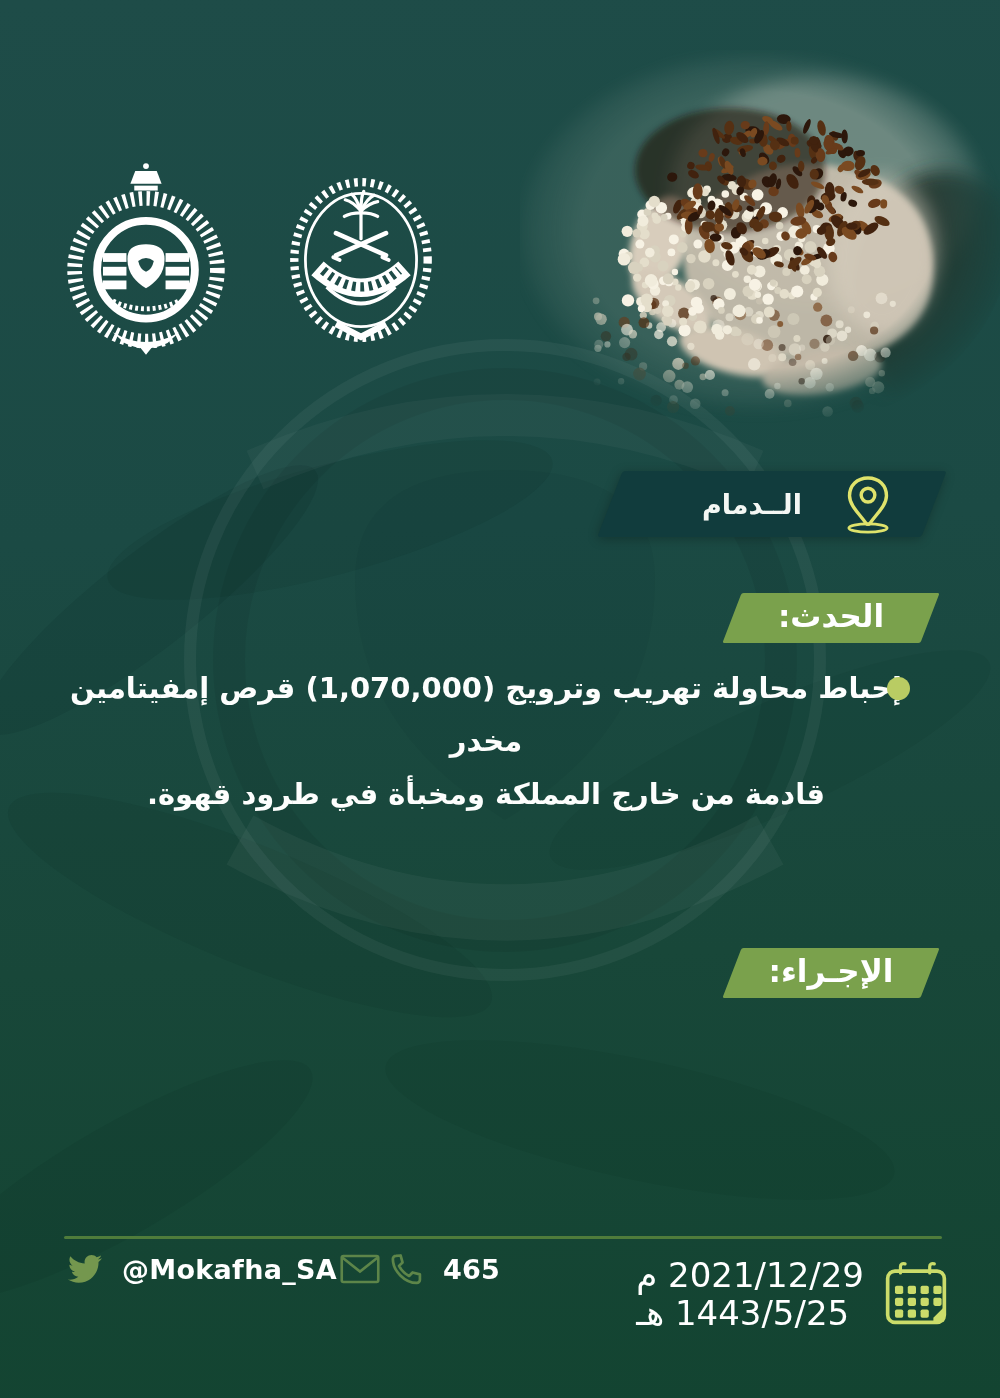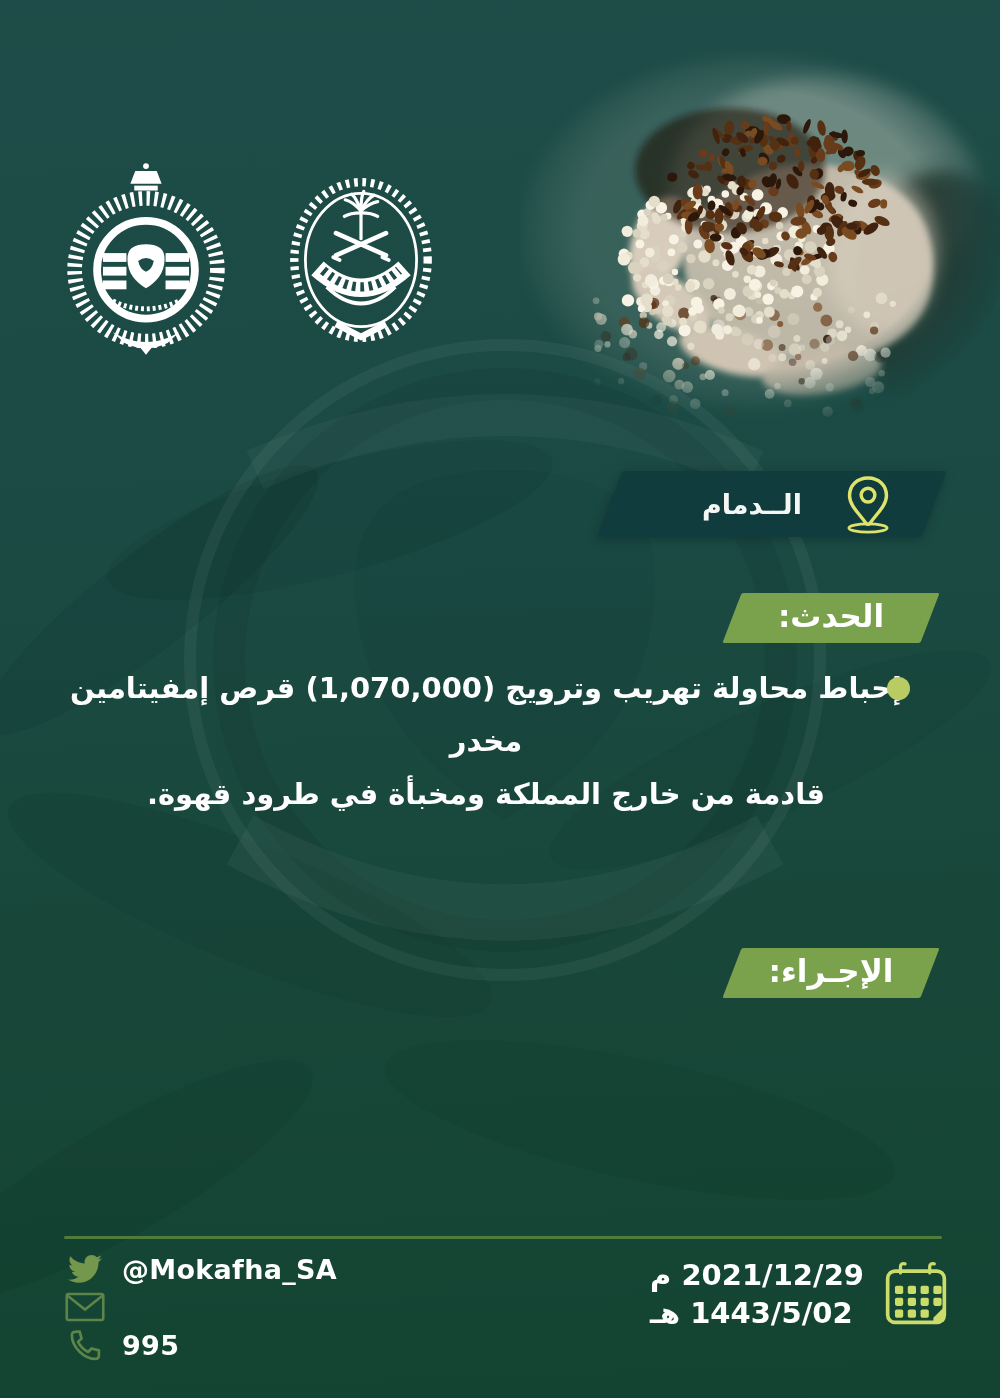--- a/index.html
+++ b/index.html
@@ -44,27 +44,27 @@
   .bullet.b1{top:662px;}
   .bullet.b2{top:786px;}
   .bullet.b3{top:1028px;}
   .marker{position:absolute;right:2px;top:15px;width:23px;height:23px;
     border-radius:50%;background:#b9cc63;}
   .btext{font-size:29px;font-weight:bold;color:#fdfefd;
     line-height:53px;text-align:center;white-space:pre-line;}
 
   
   .divider{left:64px;top:1236px;width:878px;height:3px;background:#4f7c3b;border-radius:2px;}
-  .contacts{left:62px;top:1250px;display:flex;flex-direction:column;}
+  .contacts{left:62px;top:1250px;display:flex;flex-direction:row;}
   .c-row{display:flex;align-items:center;gap:14px;height:38px;direction:ltr;}
   .c-icon{width:46px;display:flex;justify-content:center;}
   .c-text{font-size:27px;font-weight:bold;color:#fff;letter-spacing:.3px;}
   .dates{right:52px;top:1256px;display:flex;direction:rtl;align-items:center;gap:20px;}
   .date-col{display:flex;flex-direction:column;text-align:left;direction:rtl;}
-  .date-line{font-size:29px;font-weight:bold;color:#fff;line-height:38px;white-space:nowrap;}
+  .date-line{font-size:34px;font-weight:normal;color:#fff;line-height:38px;white-space:nowrap;}
 </style>
 </head>
 <body>
 
 <div class="poster">
 
   <svg class="abs watermark" width="1000" height="1398" viewBox="0 0 1000 1398">
     <ellipse cx="150" cy="600" rx="210" ry="48" fill="#06251e" opacity="0.12" transform="rotate(-38 150 600)"></ellipse>
     <ellipse cx="330" cy="520" rx="230" ry="55" fill="#06251e" opacity="0.10" transform="rotate(-15 330 520)"></ellipse>
     <ellipse cx="250" cy="905" rx="260" ry="60" fill="#06251e" opacity="0.10" transform="rotate(22 250 905)"></ellipse>
@@ -670,21 +670,21 @@
           <path d="M3 4 L23 20 L43 4"></path>
         </svg>
       </span>
     </div>
     <div class="c-row">
       <span class="c-icon">
         <svg width="34" height="34" viewBox="0 0 44 44" fill="none" stroke="#5d8549" stroke-width="3.5" stroke-linejoin="round">
           <path d="M9 5 C6.8 5 5 6.8 5 9 C5 24.5 20.5 40 36 40 C38.2 40 40 38.2 40 36 L40 29 L30.5 26.5 L26 31 C20 28 16 24 13 18 L17.5 13.5 L15 4.5 Z"></path>
         </svg>
       </span>
-      <span class="c-text">995</span>
+      <span class="c-text">465</span>
     </div>
   </div>
 
   <div class="abs dates">
     <svg width="64" height="68" viewBox="0 0 70 74">
       <rect x="4" y="12" width="62" height="56" rx="8" fill="none" stroke="#cbdc6a" stroke-width="4"></rect>
       <path d="M18 14 V7 q0 -4 5 -3" fill="none" stroke="#cbdc6a" stroke-width="3.5" stroke-linecap="round"></path>
       <path d="M50 14 V7 q0 -4 5 -3" fill="none" stroke="#cbdc6a" stroke-width="3.5" stroke-linecap="round"></path>
       <g fill="#cbdc6a">
         <rect x="12" y="28" width="9" height="9" rx="2"></rect>
@@ -696,17 +696,17 @@
           <rect x="40" y="41" width="9" height="9" rx="2"></rect>
           <rect x="54" y="41" width="9" height="9" rx="2"></rect>
         <rect x="12" y="54" width="9" height="9" rx="2"></rect>
           <rect x="26" y="54" width="9" height="9" rx="2"></rect>
           <rect x="40" y="54" width="9" height="9" rx="2"></rect>
         <path d="M54 63 L66 51 L66 66 Q66 68 62 68 L54 68 Z"></path>
       </g>
     </svg>
     <div class="date-col">
       <span class="date-line">2021/12/29 م</span>
-      <span class="date-line">1443/5/02 هـ</span>
+      <span class="date-line">1443/5/25 هـ</span>
     </div>
   </div>
 
 </div>
 
 </body></html>

